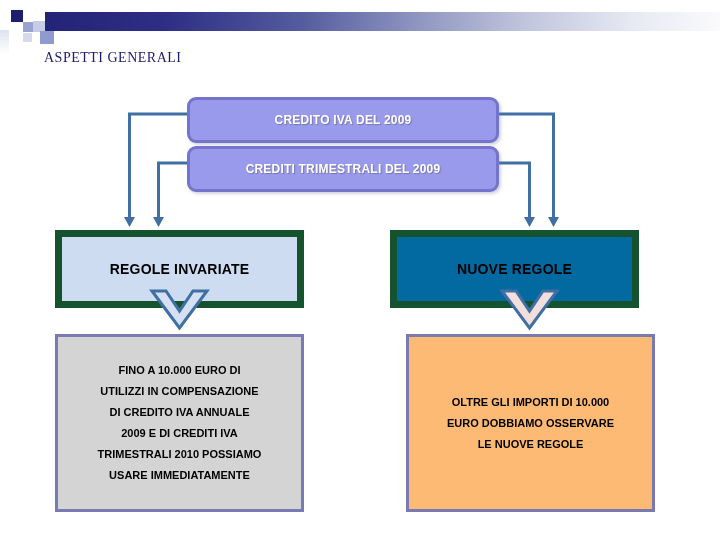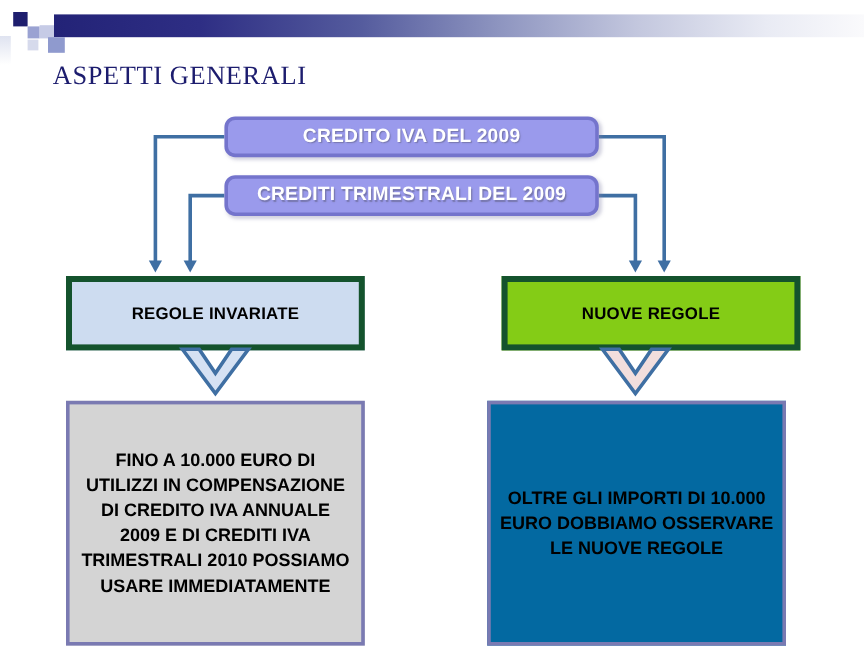--- a/index.html
+++ b/index.html
@@ -15,52 +15,52 @@
   .sq{position:absolute;}
   .sq-navy{left:11px;top:10px;width:12px;height:12px;background:#1e1e6e;}
   .sq-mid{left:23px;top:22px;width:10px;height:10px;background:#9aa2d2;}
   .sq-pale{left:23px;top:33px;width:9px;height:9px;background:#d6daec;}
   .sq-light{left:33px;top:21px;width:12px;height:11px;background:#c6cbe6;}
   .sq-underbar{left:40px;top:31px;width:14px;height:13px;background:#8f9ace;}
   .sq-strip{left:0;top:30px;width:9px;height:24px;background:linear-gradient(to bottom,#dfe3f0,#ffffff);}
   
   .title-row{
     position:absolute;left:44px;top:50px;width:660px;display:flex;gap:37px;
-    font-family:"Liberation Serif",serif;font-size:22px;color:#1c1c6e;
+    font-family:"Liberation Serif",serif;font-size:14px;color:#1c1c6e;
     letter-spacing:0.5px;white-space:nowrap;
   }
   
   svg.connectors{position:absolute;left:0;top:0;pointer-events:none;}
   
   .box{position:absolute;box-sizing:border-box;display:flex;align-items:center;justify-content:center;text-align:center;font-weight:bold;}
   .rounded{
-    left:187px;width:312px;height:34px;border-radius:9px;
+    left:187px;width:312px;height:46px;border-radius:9px;
     background:#9a9aec;border:3px solid #7474cc;
-    color:#ffffff;font-size:16px;letter-spacing:0.2px;
+    color:#ffffff;font-size:12px;letter-spacing:0.2px;
     text-shadow:1px 1px 1px rgba(90,90,120,0.55);
     box-shadow:2px 2px 3px rgba(130,130,165,0.35);
   }
   .rounded.top1{top:97px;}
   .rounded.top2{top:146px;}
   .mid{
-    top:230px;width:249px;height:62px;border:5px solid #14532d;
+    top:230px;width:249px;height:78px;border:7px solid #14532d;
     color:#000;font-size:14px;letter-spacing:0.2px;
   }
   .mid-left{left:55px;background:#cddcf0;}
-  .mid-right{left:418px;background:#84cc16;}
+  .mid-right{left:390px;background:#0369a1;}
   .chev{position:absolute;width:63px;height:45px;}
   .chev-left{left:148px;top:287px;}
   .chev-right{left:498px;top:287px;}
   .bottom{
-    top:334px;width:249px;height:204px;border:3px solid #7a7ab2;
-    color:#000;font-size:15px;line-height:21px;white-space:pre-line;
+    top:334px;width:249px;height:178px;border:3px solid #7a7ab2;
+    color:#000;font-size:11px;line-height:21px;white-space:pre-line;
     padding:0 4px;
   }
   .bottom-left{left:55px;background:#d4d4d4;}
-  .bottom-right{left:406px;background:#0369a1;}
+  .bottom-right{left:406px;background:#fdba74;}
 </style>
 </head>
 <body>
 
 <div class="slide">
 
   <div class="deco-bar"></div>
   <div class="sq sq-navy"></div>
   <div class="sq sq-mid"></div>
   <div class="sq sq-pale"></div>

